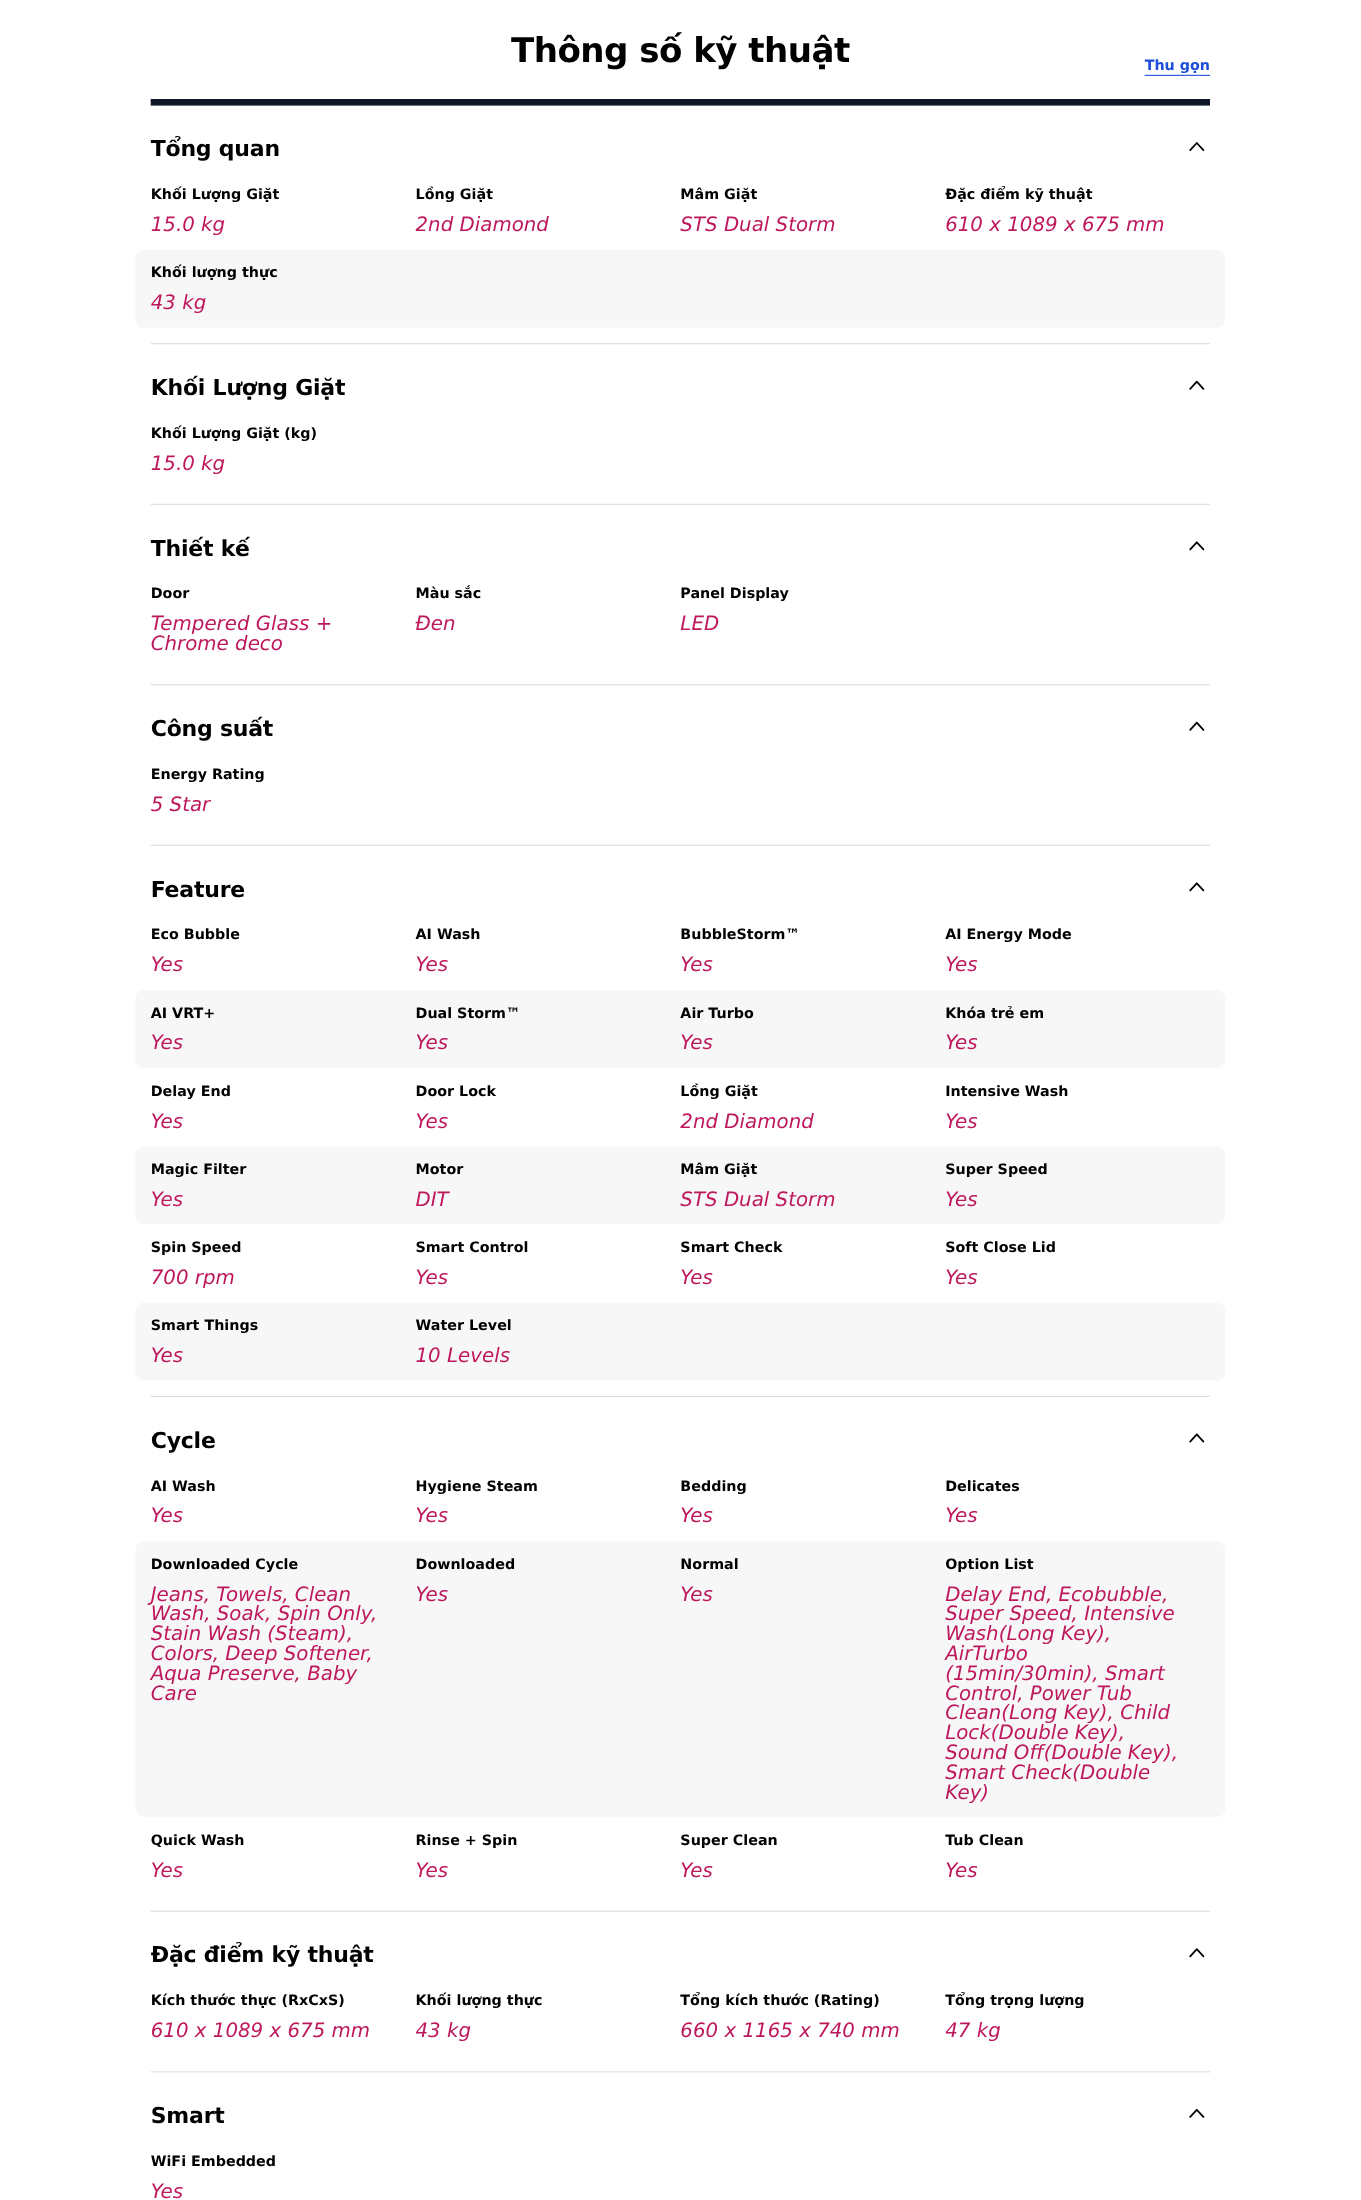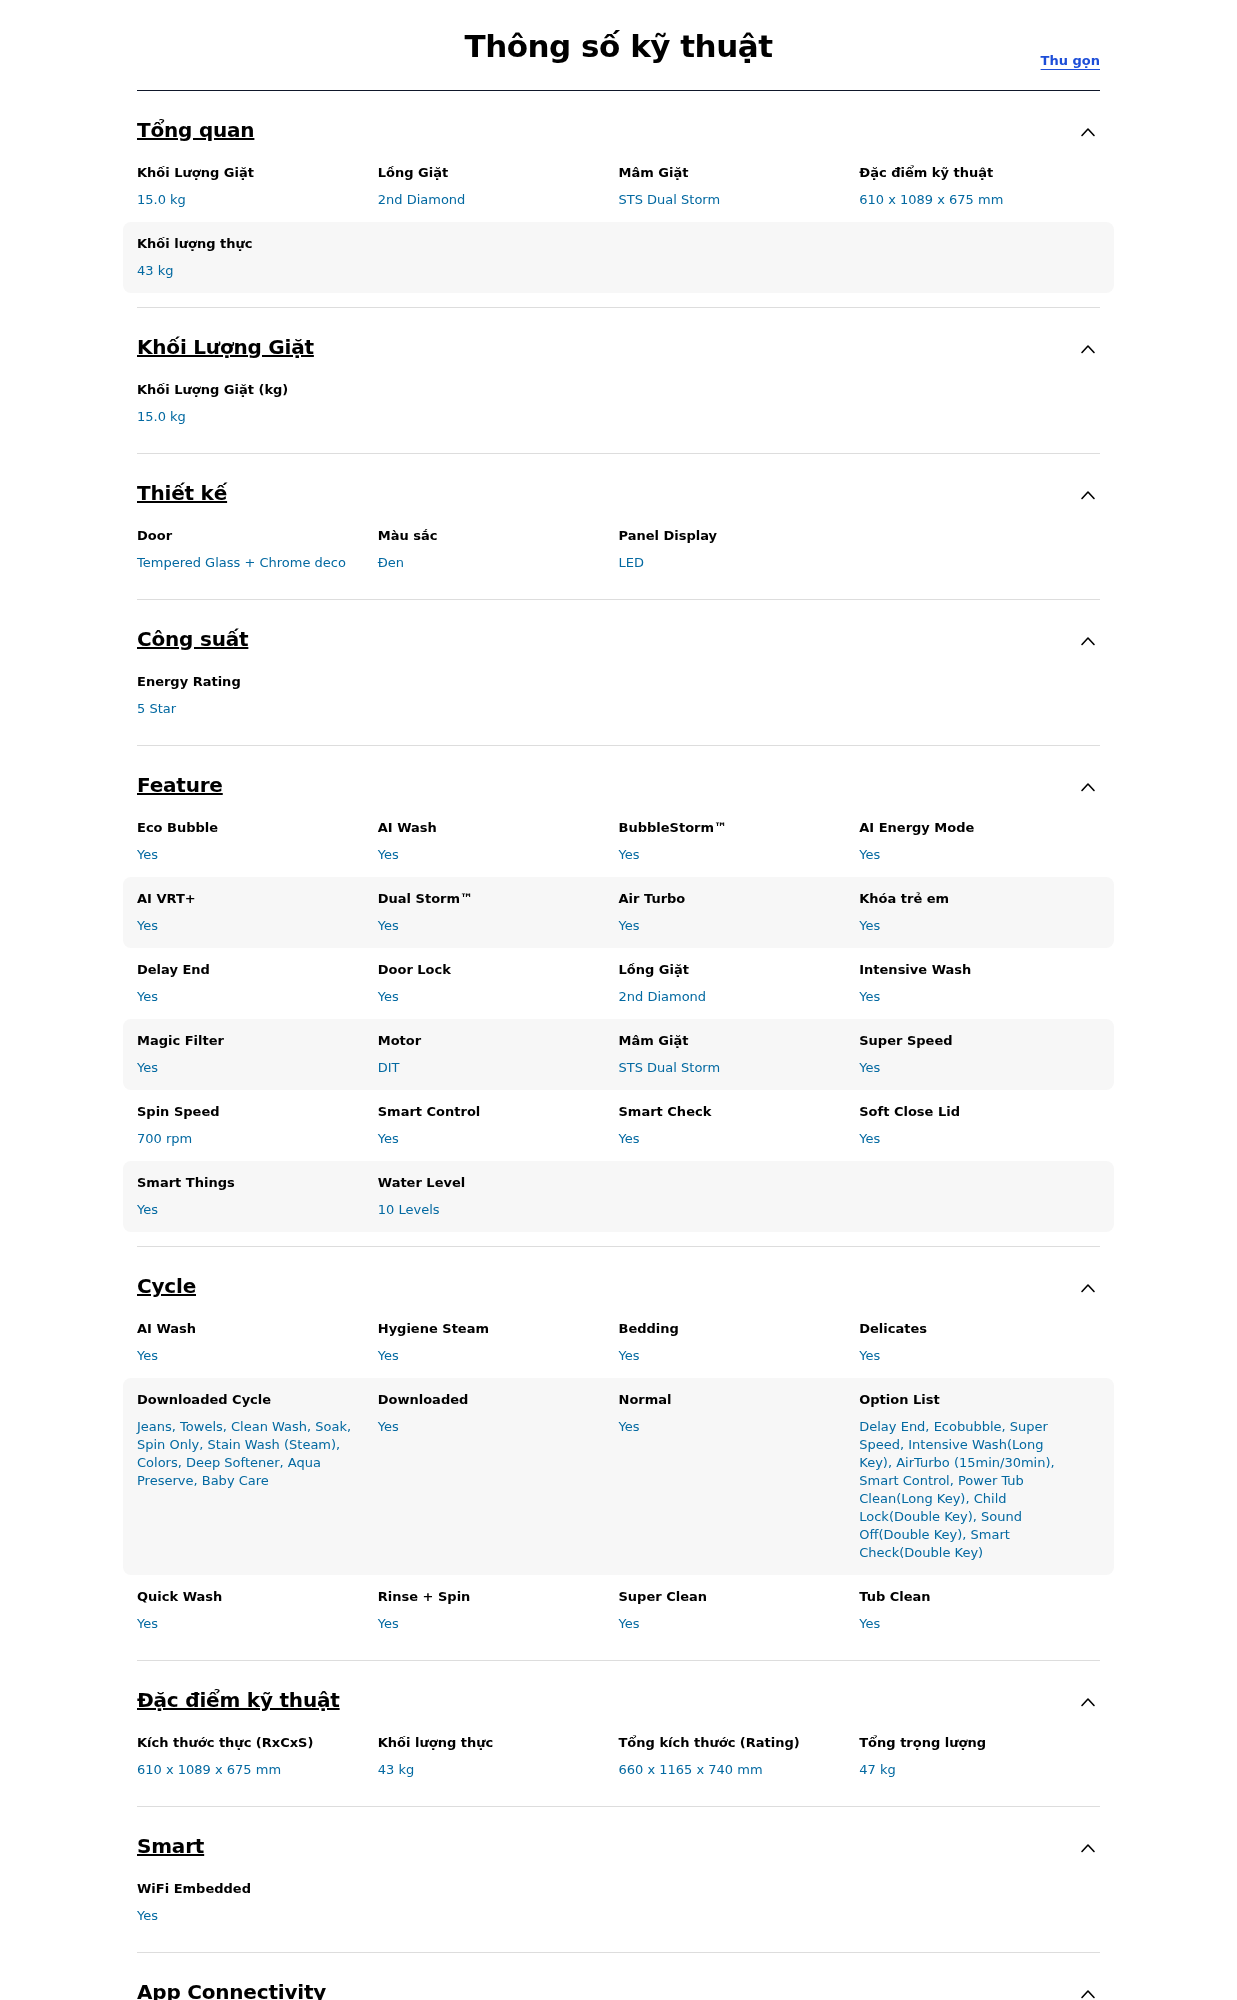--- a/index.html
+++ b/index.html
@@ -13,21 +13,21 @@
   }
   .container {
     width: 963px;
     margin: 0 auto;
     position: relative;
   }
   
   .page-header {
     position: relative;
     padding: 28px 0 26px 0;
-    border-bottom: 1px solid #0f172a;
+    border-bottom: 6px solid #0f172a;
   }
   .page-title {
     text-align: center;
     font-size: 31px;
     font-weight: 700;
     letter-spacing: -0.5px;
   }
   .collapse-link {
     position: absolute;
     right: 0;
@@ -41,23 +41,22 @@
   }
   
   .section {
     border-bottom: 1px solid #dddddd;
     padding-bottom: 14px;
   }
   .section:last-child { border-bottom: none; }
   .section-header {
     display: flex;
     justify-content: space-between;
-    align-items: flex-end;
+    align-items: flex-start;
     padding: 27px 0 9px 0;
-    text-decoration: underline;
   }
   .section-title {
     font-size: 20px;
     font-weight: 700;
     letter-spacing: -0.2px;
   }
   .collapse-btn {
     background: none;
     border: none;
     cursor: pointer;
@@ -77,24 +76,25 @@
   .spec-row.shaded { background: #f7f7f7; }
   .spec-cell { padding-right: 26px; }
   .spec-label {
     font-size: 13px;
     font-weight: 700;
     line-height: 18px;
     margin-bottom: 9px;
     color: #000;
   }
   .spec-value {
-    font-size: 13px;
+    font-size: 18px;
     font-weight: 400;
     line-height: 18px;
-    color: #0369a1;
+    color: #be185d;
+    font-style: italic;
   }
 </style>
 </head>
 <body>
 
 <div class="container">
   <header class="page-header">
     <h1 class="page-title">Thông số kỹ thuật</h1>
     <a class="collapse-link">Thu gọn</a>
   </header>

